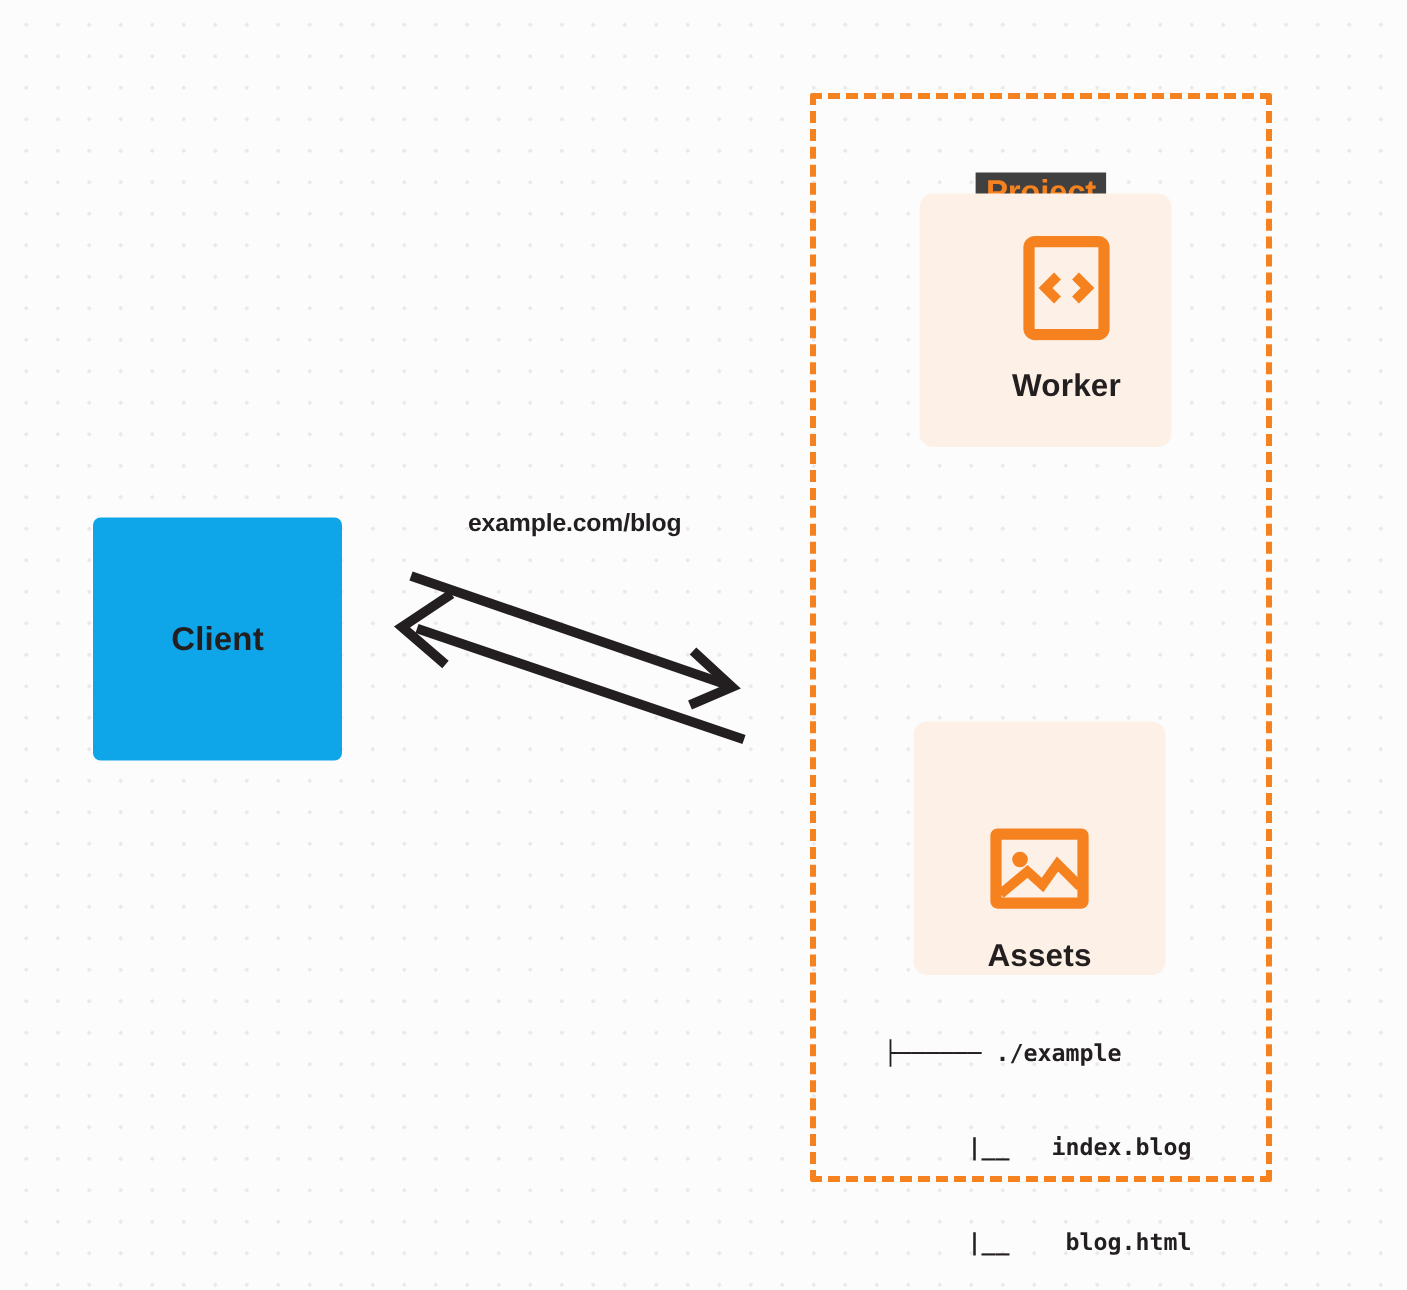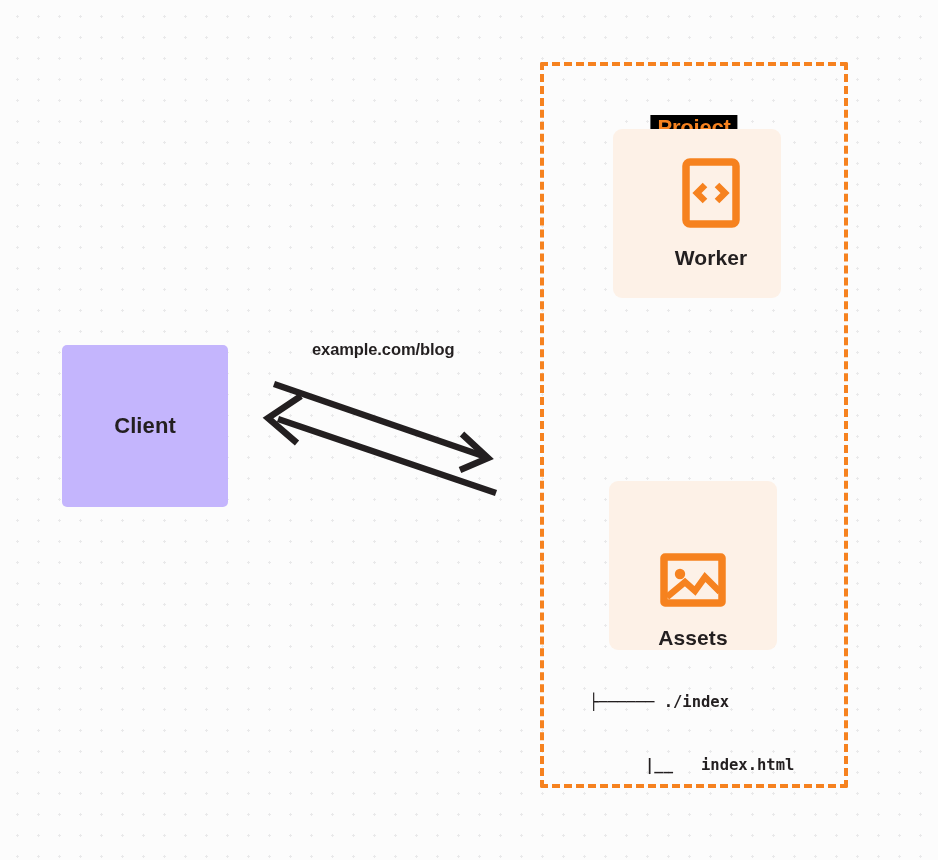--- a/index.html
+++ b/index.html
@@ -25,21 +25,21 @@
     inset: 0;
   }
 
   
   .client-node {
     position: absolute;
     left: 62px;
     top: 345px;
     width: 166px;
     height: 162px;
-    background: #c4b5fd;
+    background: #0ea5e9;
     border-radius: 5px;
     display: flex;
     align-items: center;
     justify-content: center;
   }
   .client-label {
     font-size: 22px;
     font-weight: bold;
     color: #231f20;
     letter-spacing: 0.1px;
@@ -88,21 +88,21 @@
     width: 308px;
     height: 726px;
     border: 4px dashed #f6821f;
     border-radius: 2px;
   }
   .project-title {
     position: absolute;
     left: 50%;
     top: 62px;
     transform: translate(-50%, -50%);
-    background: #000000;
+    background: #404040;
     padding: 0 7px;
     font-size: 22px;
     font-weight: bold;
     color: #f6821f;
     white-space: nowrap;
     letter-spacing: -0.2px;
   }
 
   
   .card {
@@ -189,18 +189,19 @@
       <svg width="66" height="56" viewBox="0 0 66 56" xmlns="http://www.w3.org/2000/svg">
         <rect x="4" y="5" width="58" height="46" rx="1" ry="1" fill="none" stroke="#f6821f" stroke-width="7.5"></rect>
         <circle cx="20" cy="22" r="5.2" fill="#f6821f"></circle>
         <polyline points="7,45 25,30 35,39 45,25 60,40" fill="none" stroke="#f6821f" stroke-width="6.5" stroke-linecap="butt" stroke-linejoin="miter"></polyline>
       </svg>
     </span>
     <span class="card-label">Assets</span>
   </div>
 
   <div class="file-tree">
-    <div>├────── ./index</div>
-    <div>      |__   index.html</div>
+    <div>├────── ./example</div>
+    <div>      |__   index.blog</div>
+    <div>      |__    blog.html</div>
     
   </div>
 
 </div>
 
 </body></html>

